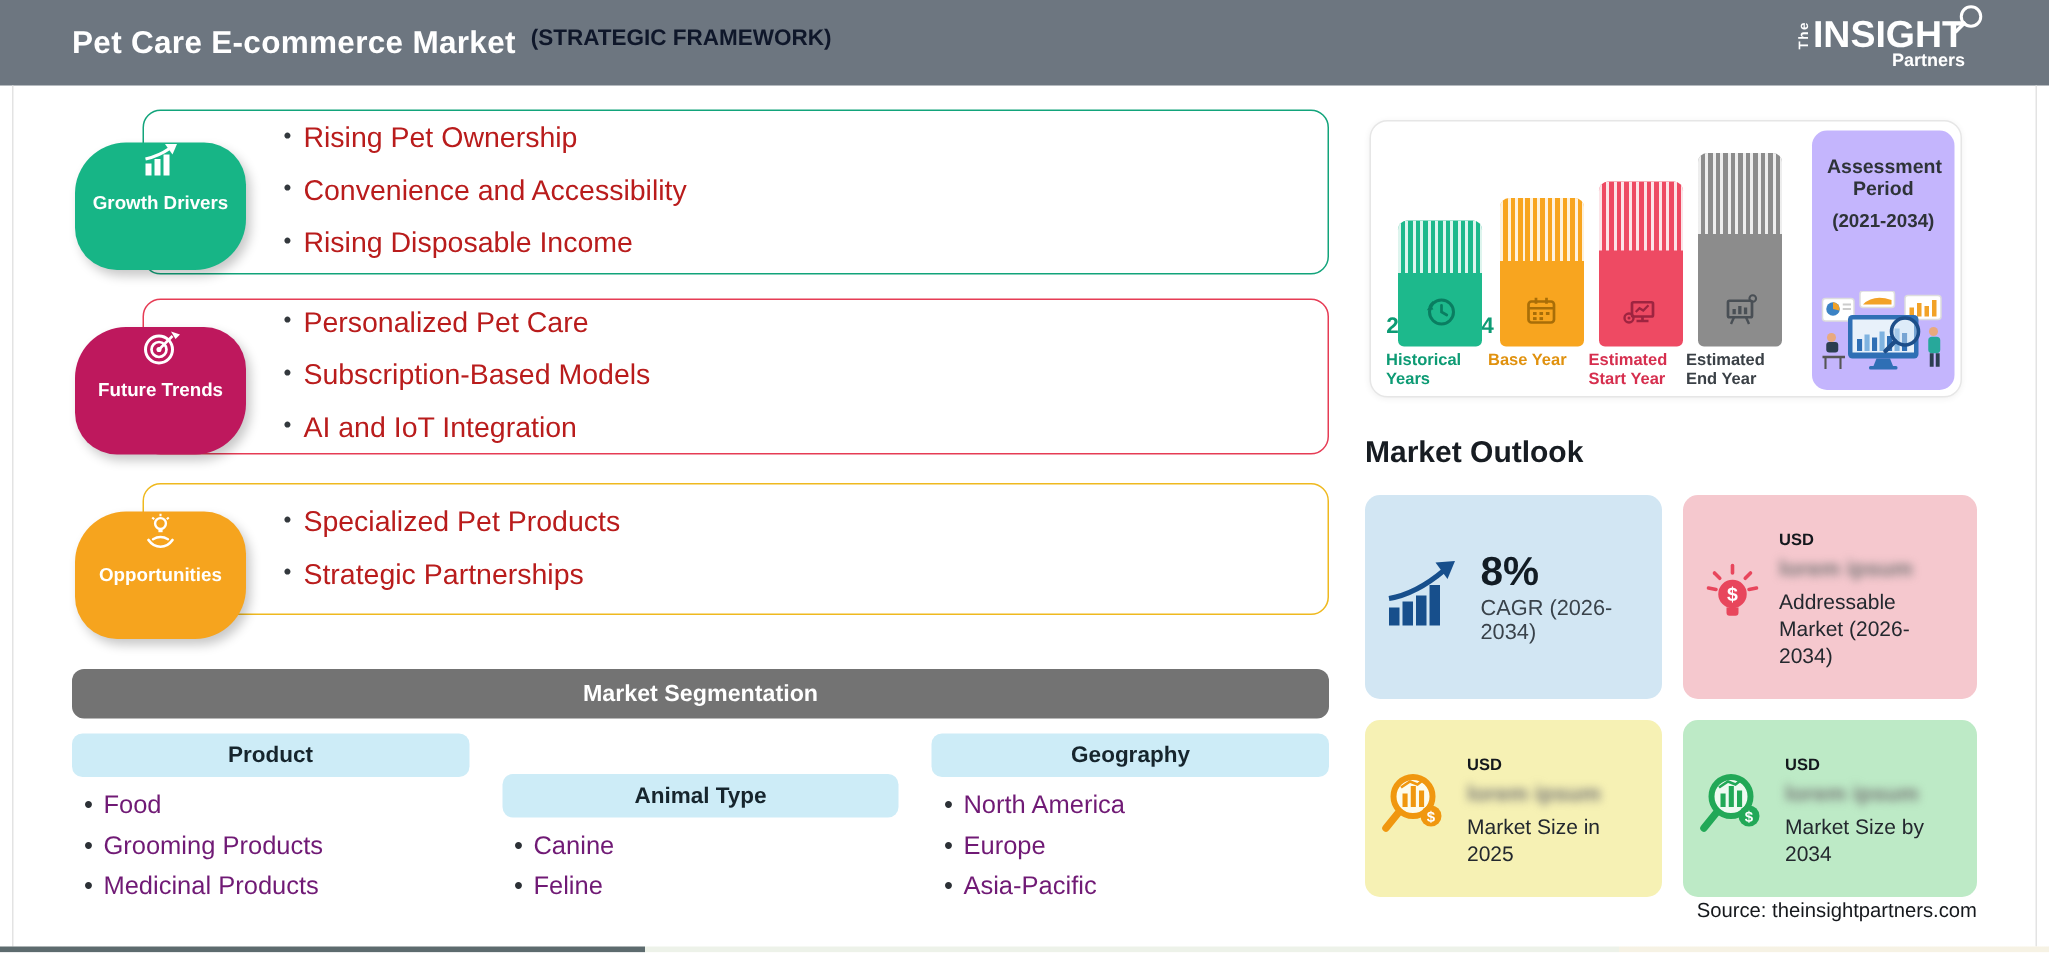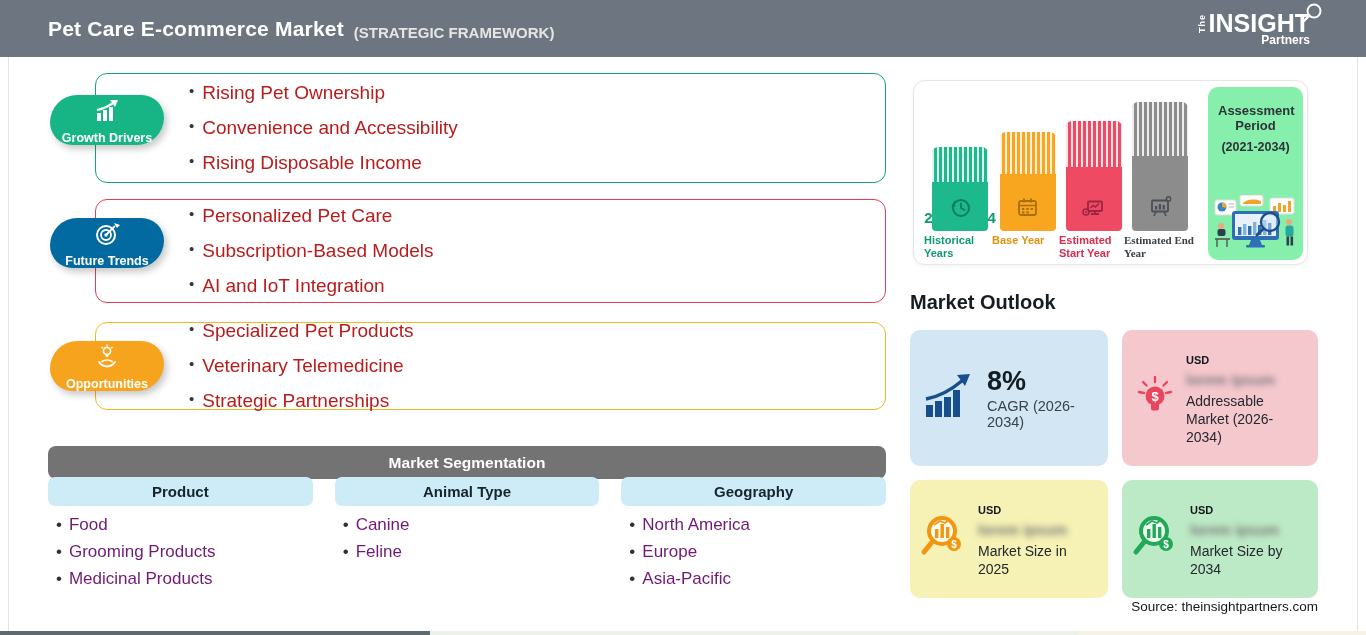--- a/index.html
+++ b/index.html
@@ -3,23 +3,23 @@
 <meta charset="utf-8">
 <style>
   * { margin:0; padding:0; box-sizing:border-box; }
   html,body { background:#fff; }
   body { font-family:"Liberation Sans", sans-serif; width:1366px; height:635px; }
   .canvas { position:relative; width:1366px; height:635px; background:#fff; overflow:hidden; }
 
   
   .header { position:absolute; left:0; top:0; width:1366px; height:57px; background:#6d7680;
             display:flex; align-items:center; justify-content:space-between; padding:0 56px 0 48px; }
-  .title-wrap { display:flex; align-items:flex-end; gap:10px; }
+  .title-wrap { display:flex; align-items:flex-start; gap:10px; }
   .title { color:#fff; font-size:21px; font-weight:bold; letter-spacing:.2px; }
-  .subtitle { color:#e5e5e5; font-size:15px; font-weight:600; }
+  .subtitle { color:#0f172a; font-size:15px; font-weight:600; }
   .logo { position:relative; display:flex; align-items:flex-start; color:#fff; }
   .logo-the { writing-mode:vertical-rl; transform:rotate(180deg); font-size:9px; font-weight:bold;
               letter-spacing:1px; margin:3px 2px 0 0; }
   .logo-main { position:relative; }
   .logo-insight { font-size:25px; font-weight:bold; letter-spacing:0; line-height:24px; }
   .logo-partners { display:block; text-align:right; font-size:12px; font-weight:bold; margin-top:-3px; }
   .logo-mag { position:absolute; right:-14px; top:-9px; }
 
   
   .frame { position:absolute; left:8px; right:8px; top:57px; bottom:4px;
@@ -29,33 +29,33 @@
 
   
   .panel-box { position:absolute; left:95px; width:791px; border-radius:12px; background:#fff;
                display:flex; flex-direction:column; justify-content:center; gap:13px; padding-left:93px; }
   .panel-box.p0 { top:73px;  height:110px; border:1.4px solid #12a47b; }
   .panel-box.p1 { top:199px; height:104px; border:1.4px solid #e63c55; }
   .panel-box.p2 { top:322px; height:88px; border:1.4px solid #efb91f; }
   .bullet { display:flex; align-items:flex-start; font-size:19px; color:#b91c1c; }
   .bullet::before { content:"•"; margin-right:8px; font-size:15px; color:#33383d; }
 
-  .badge { position:absolute; left:50px; width:114px; height:50px; border-radius:34px 28px 34px 28px;
-           display:flex; flex-direction:column; align-items:center; justify-content:flex-end; gap:2px;
+  .badge { position:absolute; left:50px; width:114px; height:85px; border-radius:34px 28px 34px 28px;
+           display:flex; flex-direction:column; align-items:center; justify-content:flex-start; gap:2px;
            box-shadow:3px 4px 7px rgba(0,0,0,.22); z-index:3; }
   .badge.b0 { top:95px;  background:#17b586; }
-  .badge.b1 { top:218px; background:#0369a1; }
+  .badge.b1 { top:218px; background:#be185d; }
   .badge.b2 { top:341px; background:#f6a41e; }
   .badge-label { color:#fff; font-size:12.5px; font-weight:bold; }
 
   
   .seg-bar { position:absolute; left:48px; top:446px; width:838px; height:33px; background:#737373;
              border-radius:8px; display:flex; align-items:center; justify-content:center;
              color:#fff; font-size:15.5px; font-weight:bold; }
-  .seg-cols { position:absolute; left:48px; top:477px; width:838px; display:flex; gap:22px; }
+  .seg-cols { position:absolute; left:48px; top:489px; width:838px; display:flex; gap:22px;align-items:flex-end; }
   .seg-col { flex:1; }
   .seg-head { height:29px; background:#cdecf7; border-radius:7px; display:flex; align-items:center;
               justify-content:center; font-size:15px; font-weight:bold; color:#16252d; }
   .seg-list { margin:9px 0 0 8px; display:flex; flex-direction:column; gap:7px; }
   .seg-item { display:flex; align-items:baseline; font-size:17px; color:#701a75; }
   .seg-item::before { content:"•"; margin-right:7px; color:#2c3136; }
 
   
   .tl-card { position:absolute; left:913px; top:80px; width:395px; height:185px; background:#fff;
              border:1px solid #e6e6e6; border-radius:12px; box-shadow:0 1px 4px rgba(0,0,0,.06); }
@@ -70,22 +70,22 @@
   .tl-year { position:absolute; width:92px; text-align:center; font-size:15px; font-weight:bold; }
   .tl-year.y0 { left:0px;   top:128px; color:#0d9b74; }
   .tl-year.y1 { left:68px;  top:112px; color:#e0910e; }
   .tl-year.y2 { left:134px; top:100px; color:#d62e4e; }
   .tl-year.y3 { left:200px; top:81px;  color:#33393f; }
   .tl-cap { position:absolute; top:153px; width:72px; text-align:left; font-size:11px;
             font-weight:bold; line-height:13px; }
   .tl-cap.c0 { left:10px;  color:#0d9b74; }
   .tl-cap.c1 { left:78px;  color:#e0910e; }
   .tl-cap.c2 { left:145px; color:#d62e4e; }
-  .tl-cap.c3 { left:210px; color:#3a4046;font-family:Liberation Serif, serif; }
-  .assess { position:absolute; left:294px; top:6px; width:95px; height:173px; background:#86efac;
+  .tl-cap.c3 { left:210px; color:#3a4046; }
+  .assess { position:absolute; left:294px; top:6px; width:95px; height:173px; background:#c4b5fd;
             border-radius:10px; text-align:center; padding-top:16px; }
   .assess-title { font-size:13px; font-weight:bold; color:#2e3338; line-height:15px; padding:0 10px; }
   .assess-range { font-size:12.5px; font-weight:bold; color:#2e3338; margin-top:7px; }
   .assess-illus { position:absolute; left:5px; bottom:5px; }
 
   
   .mo-title { position:absolute; left:910px; top:291px; font-size:20px; font-weight:bold; color:#171c22; }
   .card { position:absolute; border-radius:10px; display:flex; align-items:center; }
   .card.blue   { left:910px;  top:330px; width:198px; height:136px; background:#d2e6f3; padding-left:14px; gap:13px; }
   .card.pink   { left:1122px; top:330px; width:196px; height:136px; background:#f5c8ce; padding-left:12px; gap:10px; }
@@ -171,23 +171,20 @@
           <line x1="13" y1="15" x2="22" y2="6" stroke="#fff" stroke-width="1.8"></line>
           <polygon points="21,3 27,5 24,8" fill="#fff"></polygon>
         </svg>
     </span>
     <span class="badge-label">Future Trends</span>
   </div>
 
   <div class="panel-box p2">
     <div class="bullet">
         <span>Specialized Pet Products</span>
-      </div>
-    <div class="bullet">
-        <span>Veterinary Telemedicine</span>
       </div>
     <div class="bullet">
         <span>Strategic Partnerships</span>
       </div>
   </div>
   <div class="badge b2">
     <span>
       <svg width="28" height="28" viewBox="0 0 28 28">
           <circle cx="14" cy="8" r="3.6" fill="none" stroke="#fff" stroke-width="1.6"></circle>
           <rect x="12.6" y="11.8" width="2.8" height="2" fill="#fff"></rect>

